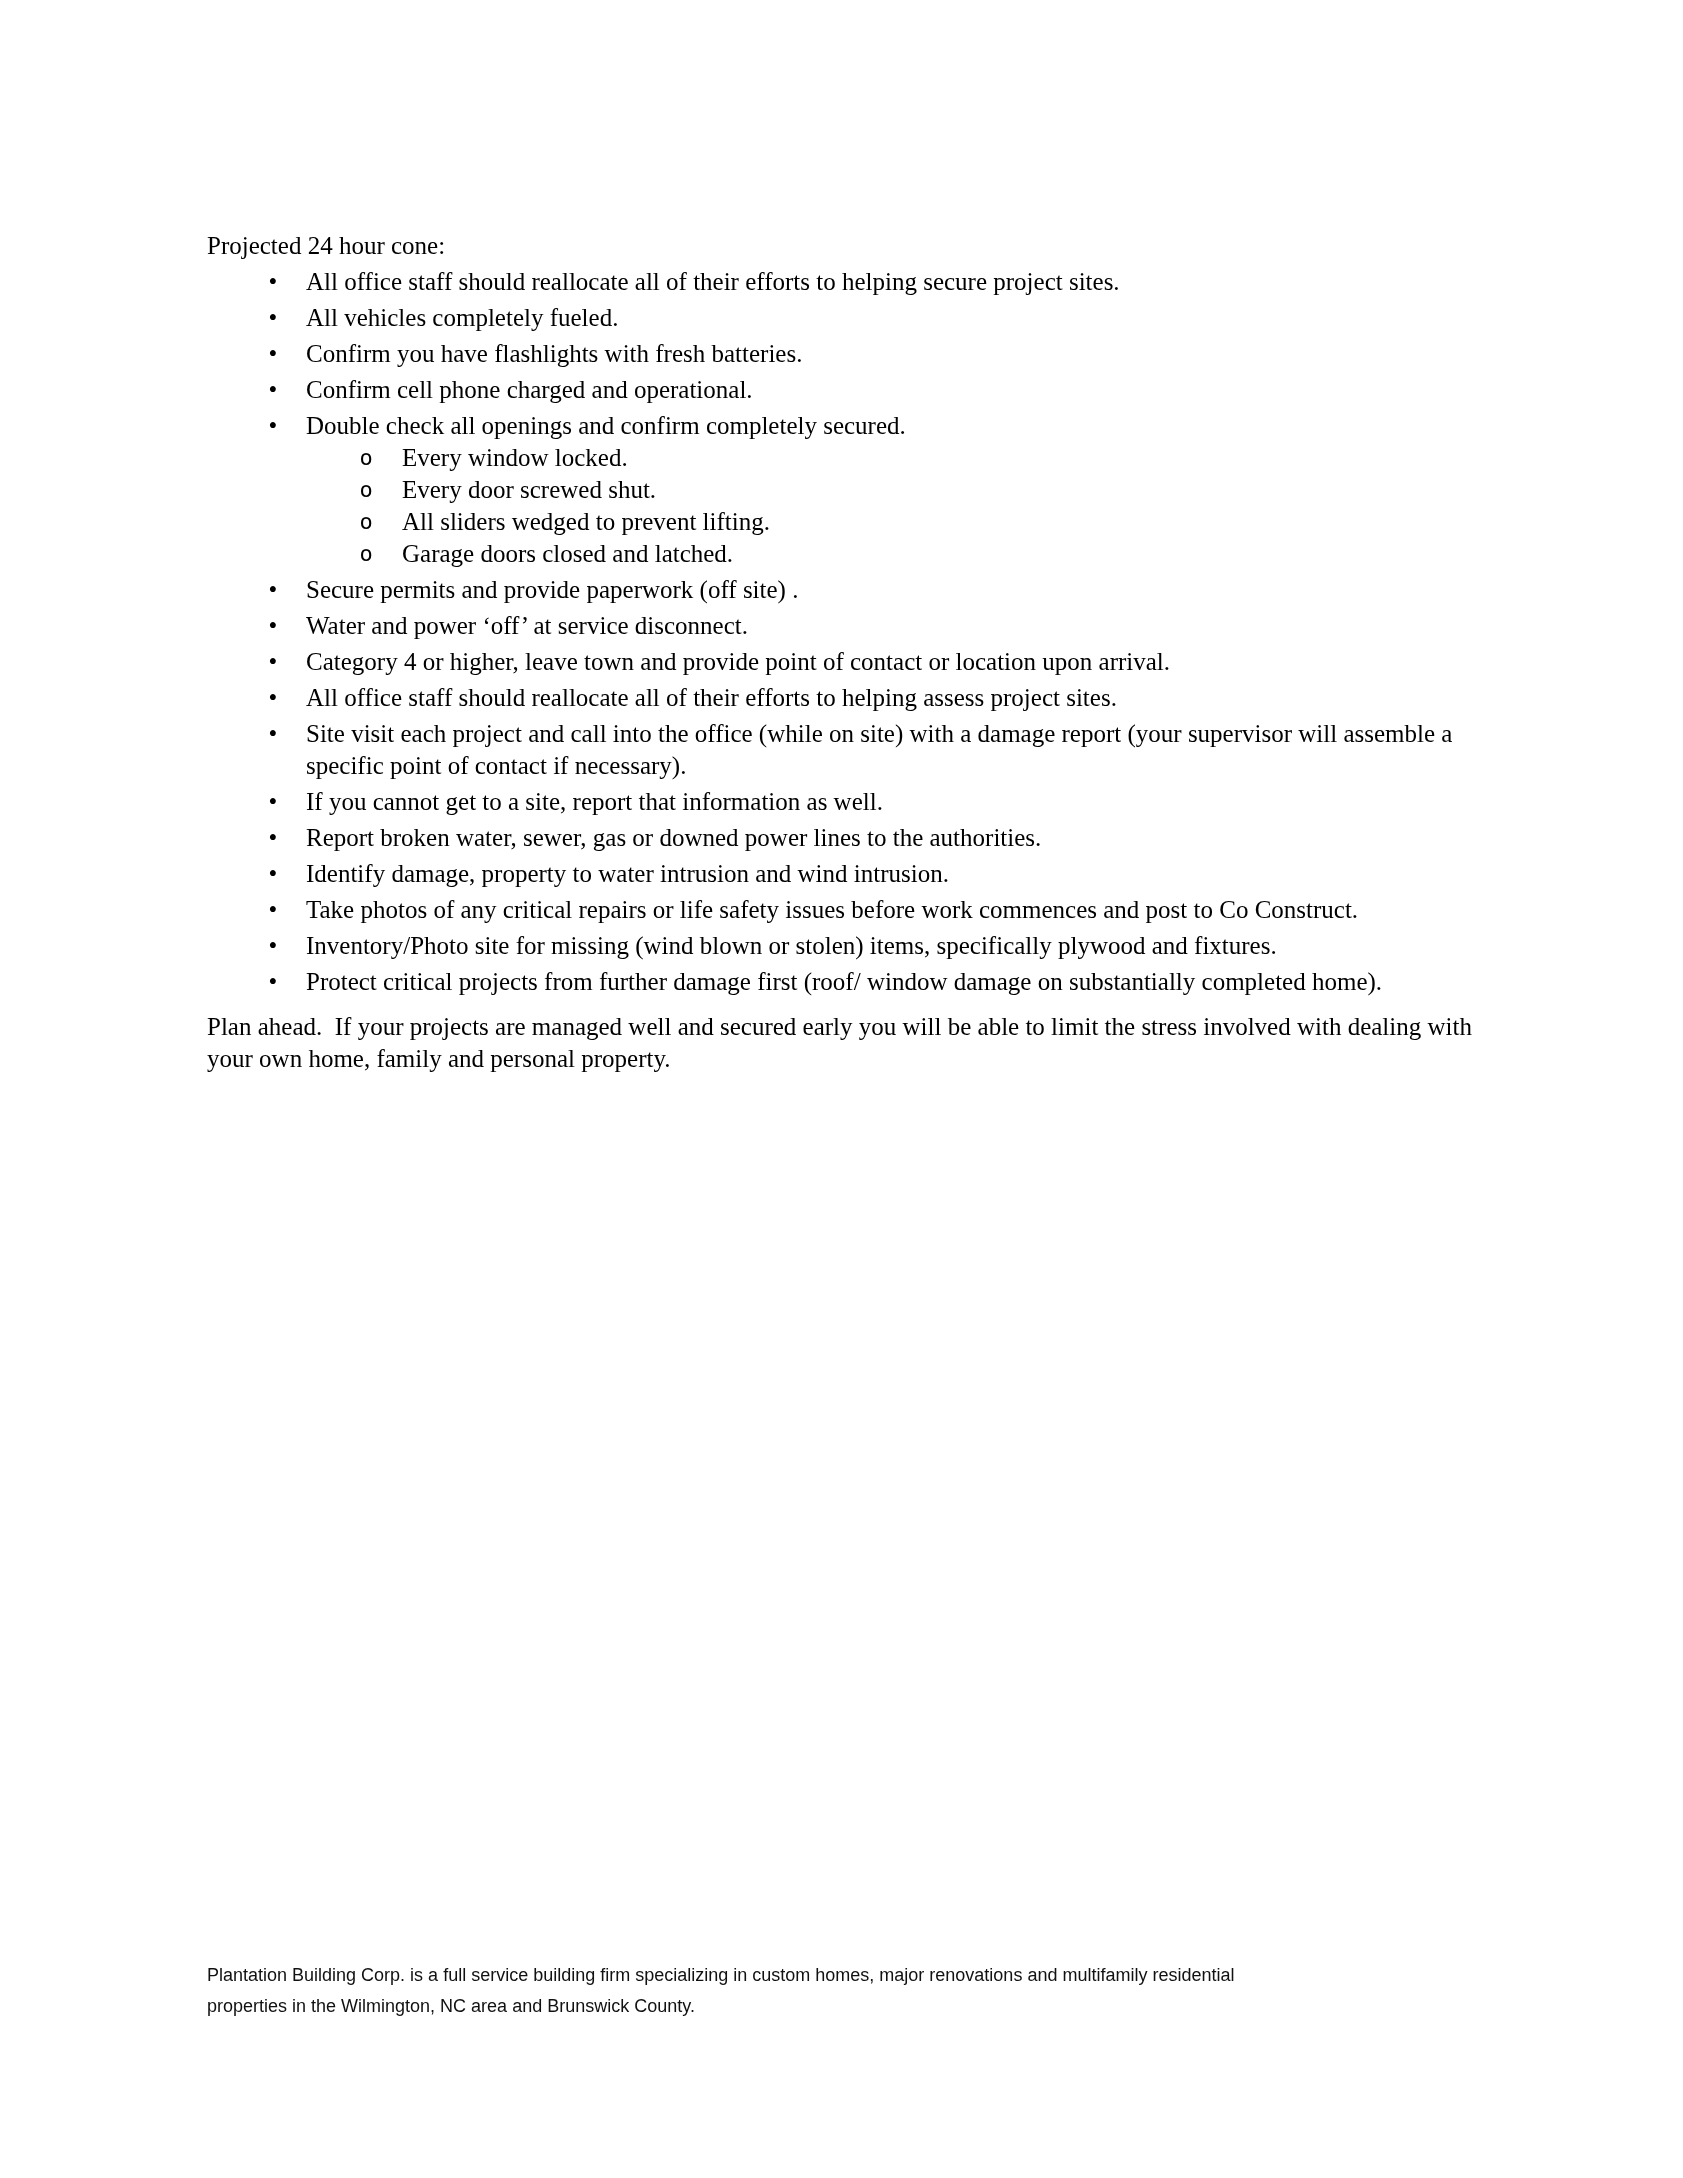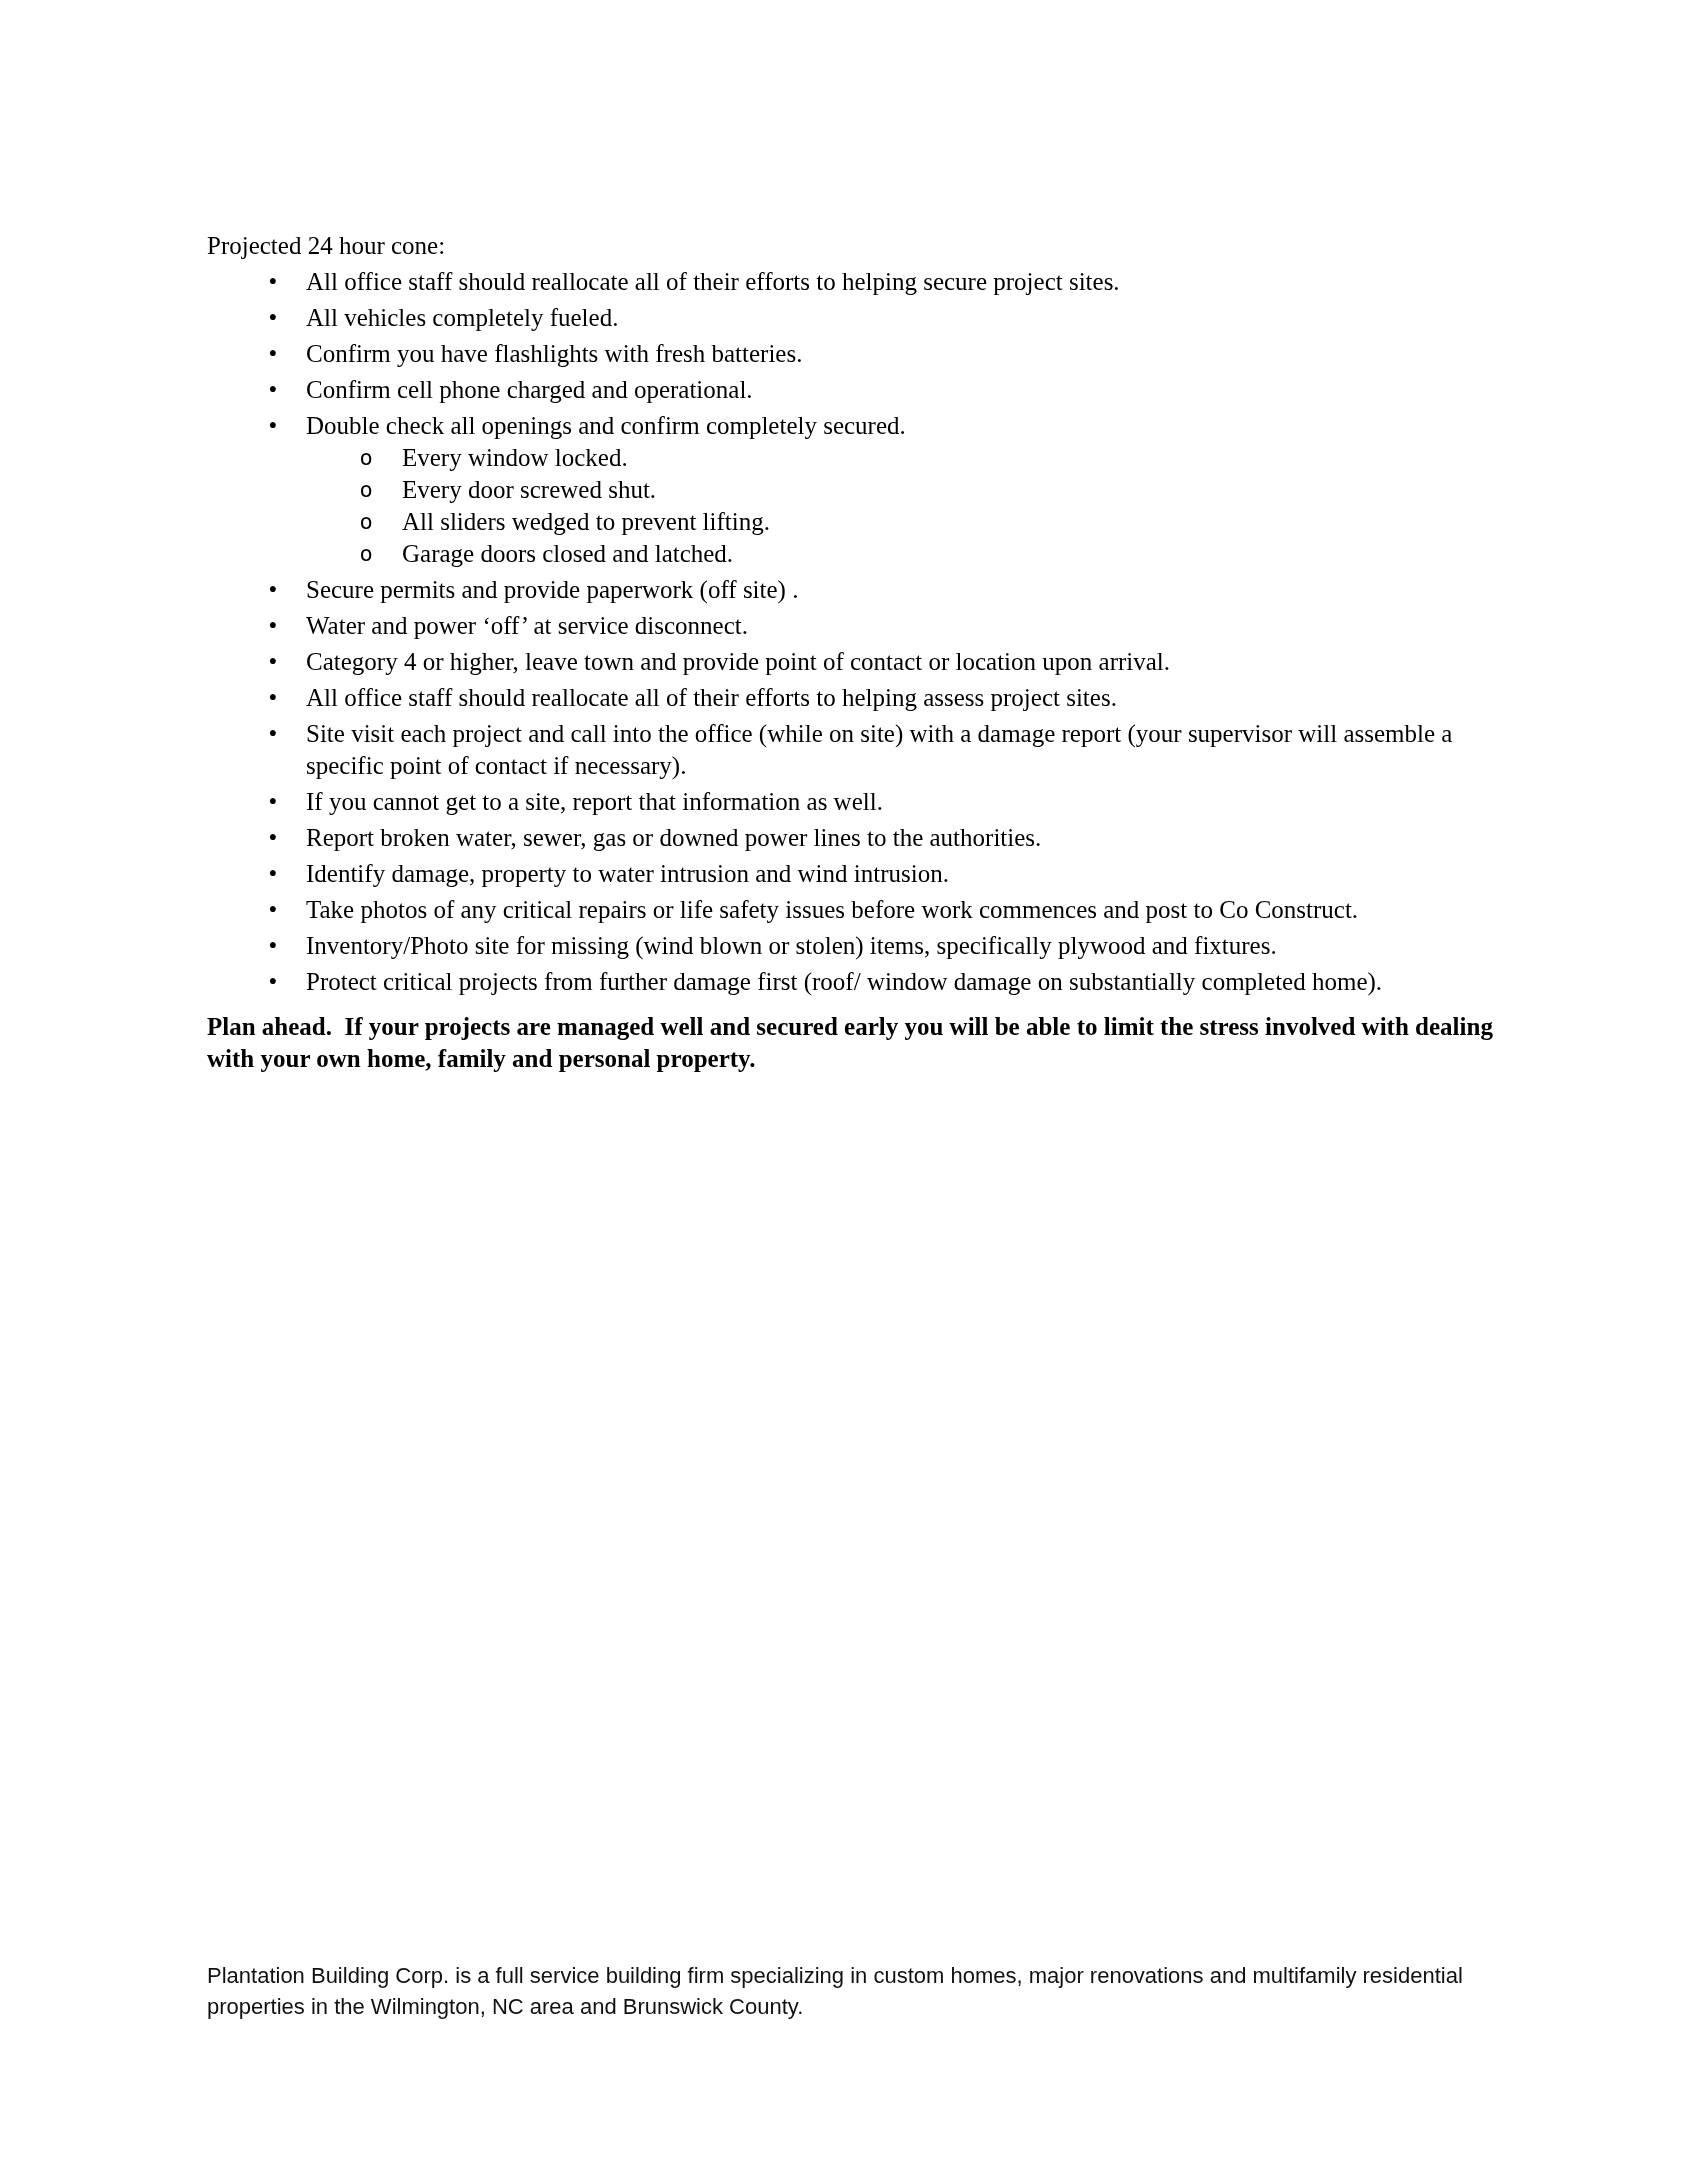--- a/index.html
+++ b/index.html
@@ -66,29 +66,28 @@
     left: 152px;
     width: 14px;
     font-family: "DejaVu Sans Mono", monospace;
     font-size: 22px;
   }
   .closing {
     margin: 13px 0 0 0;
     line-height: 32px;
     width: 1287px;
     white-space: pre-wrap;
-    font-weight: bold;
   }
   .footer {
     position: absolute;
     left: 198px;
     top: 1960px;
     width: 1307px;
     font-family: "Liberation Sans", "DejaVu Sans", sans-serif;
-    font-size: 22px;
+    font-size: 18px;
     line-height: 31px;
     color: #111111;
   }
 </style>
 </head>
 <body>
 
 <div class="page">
   <div class="content">
 

